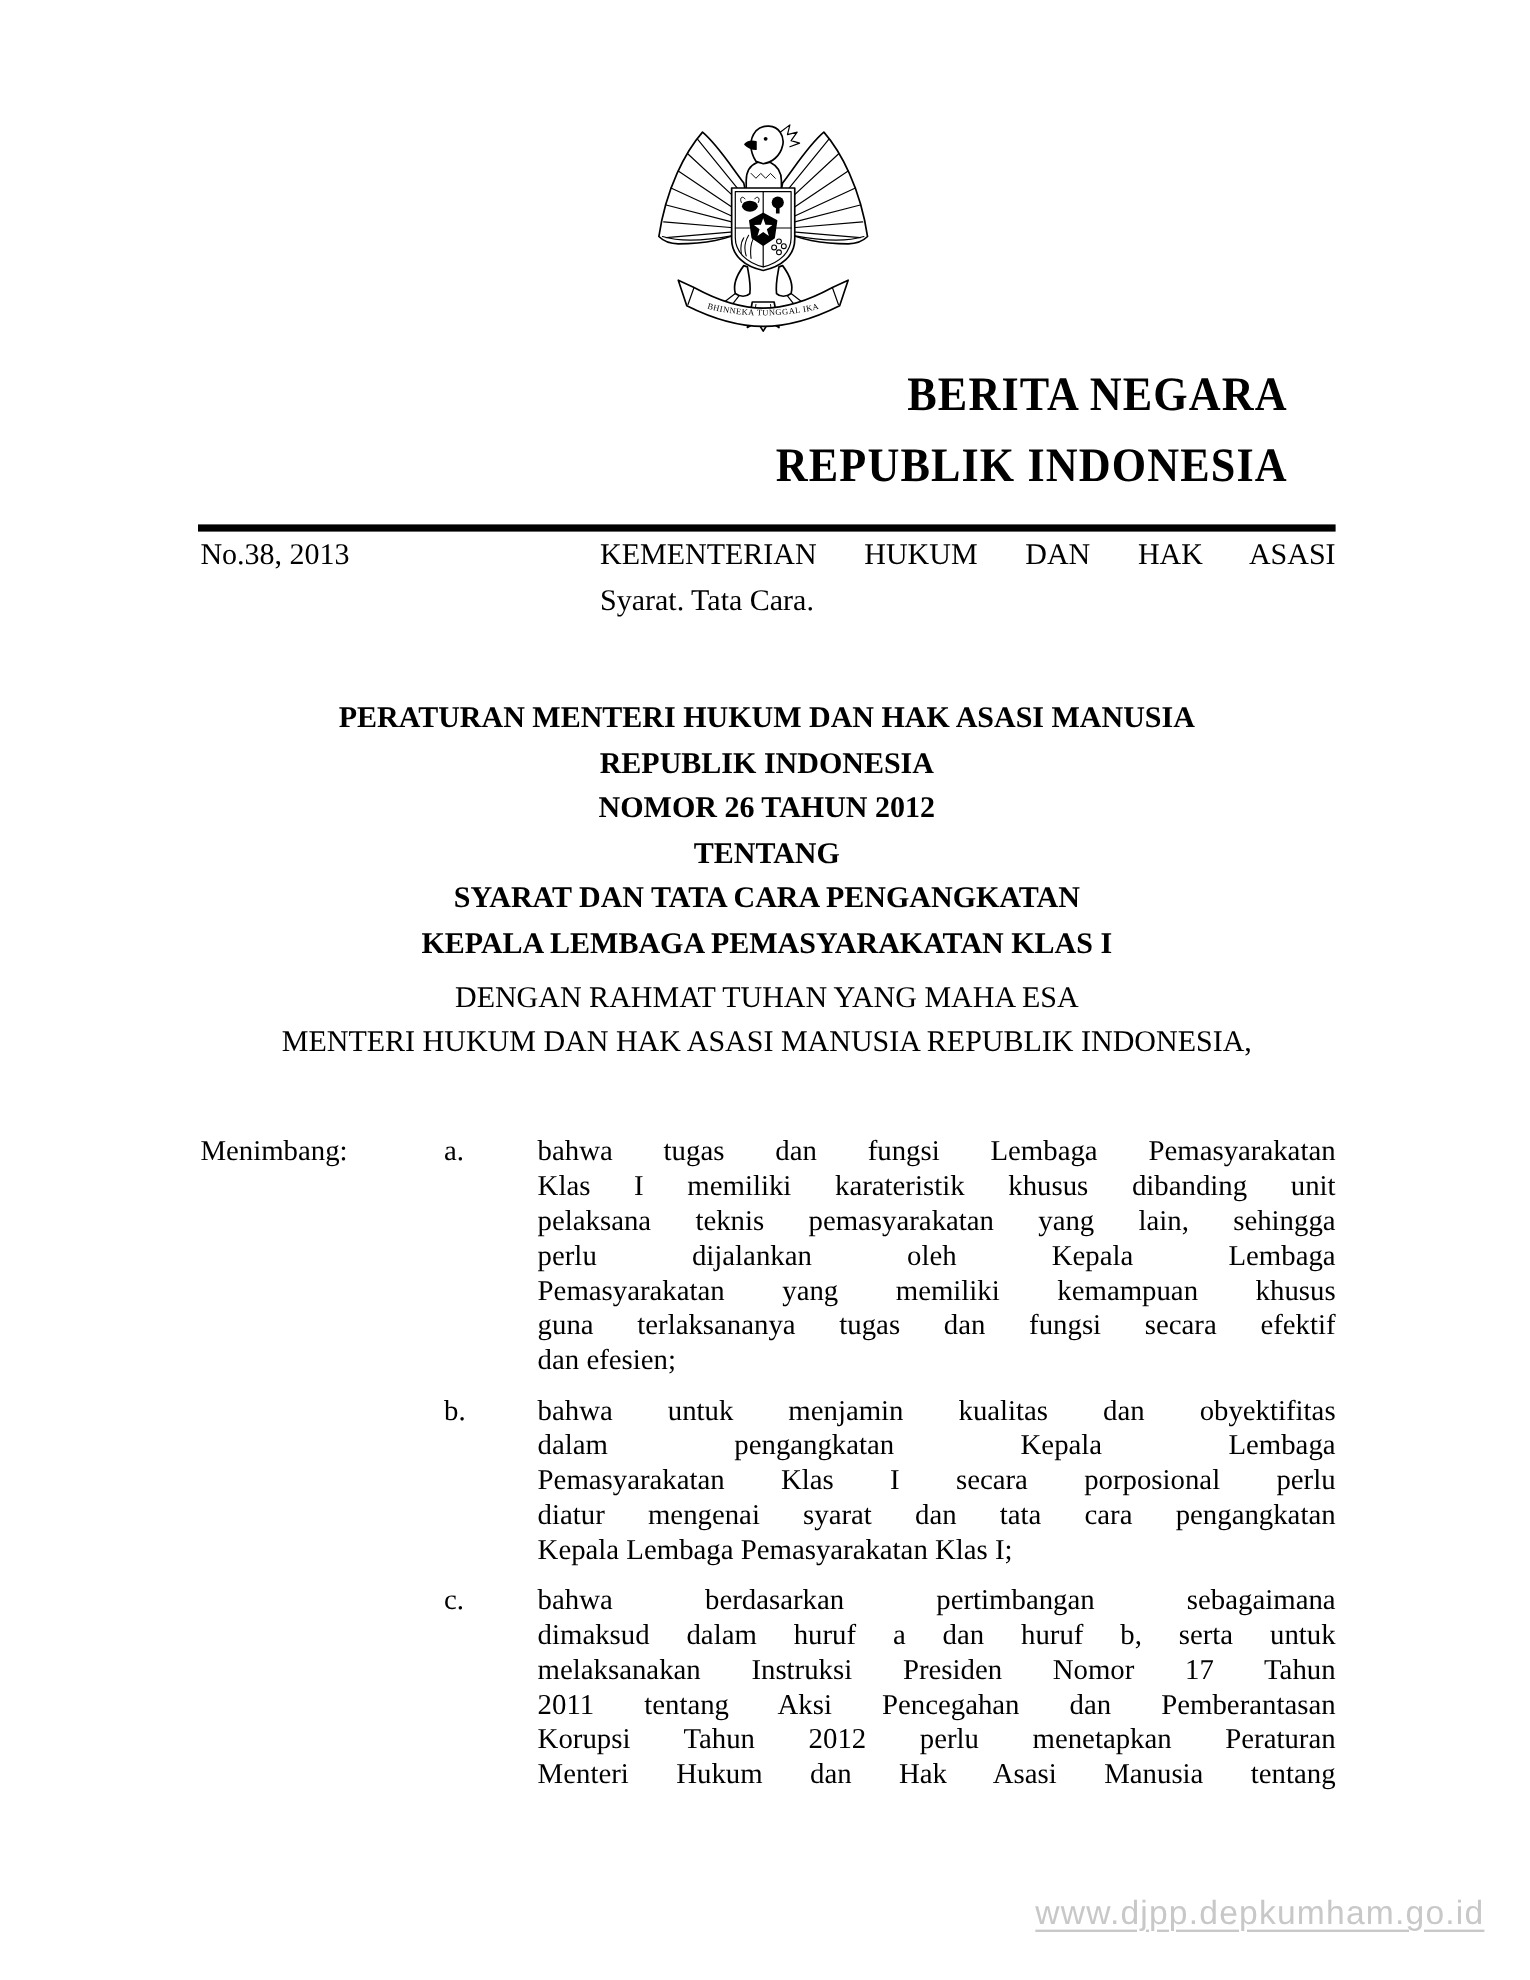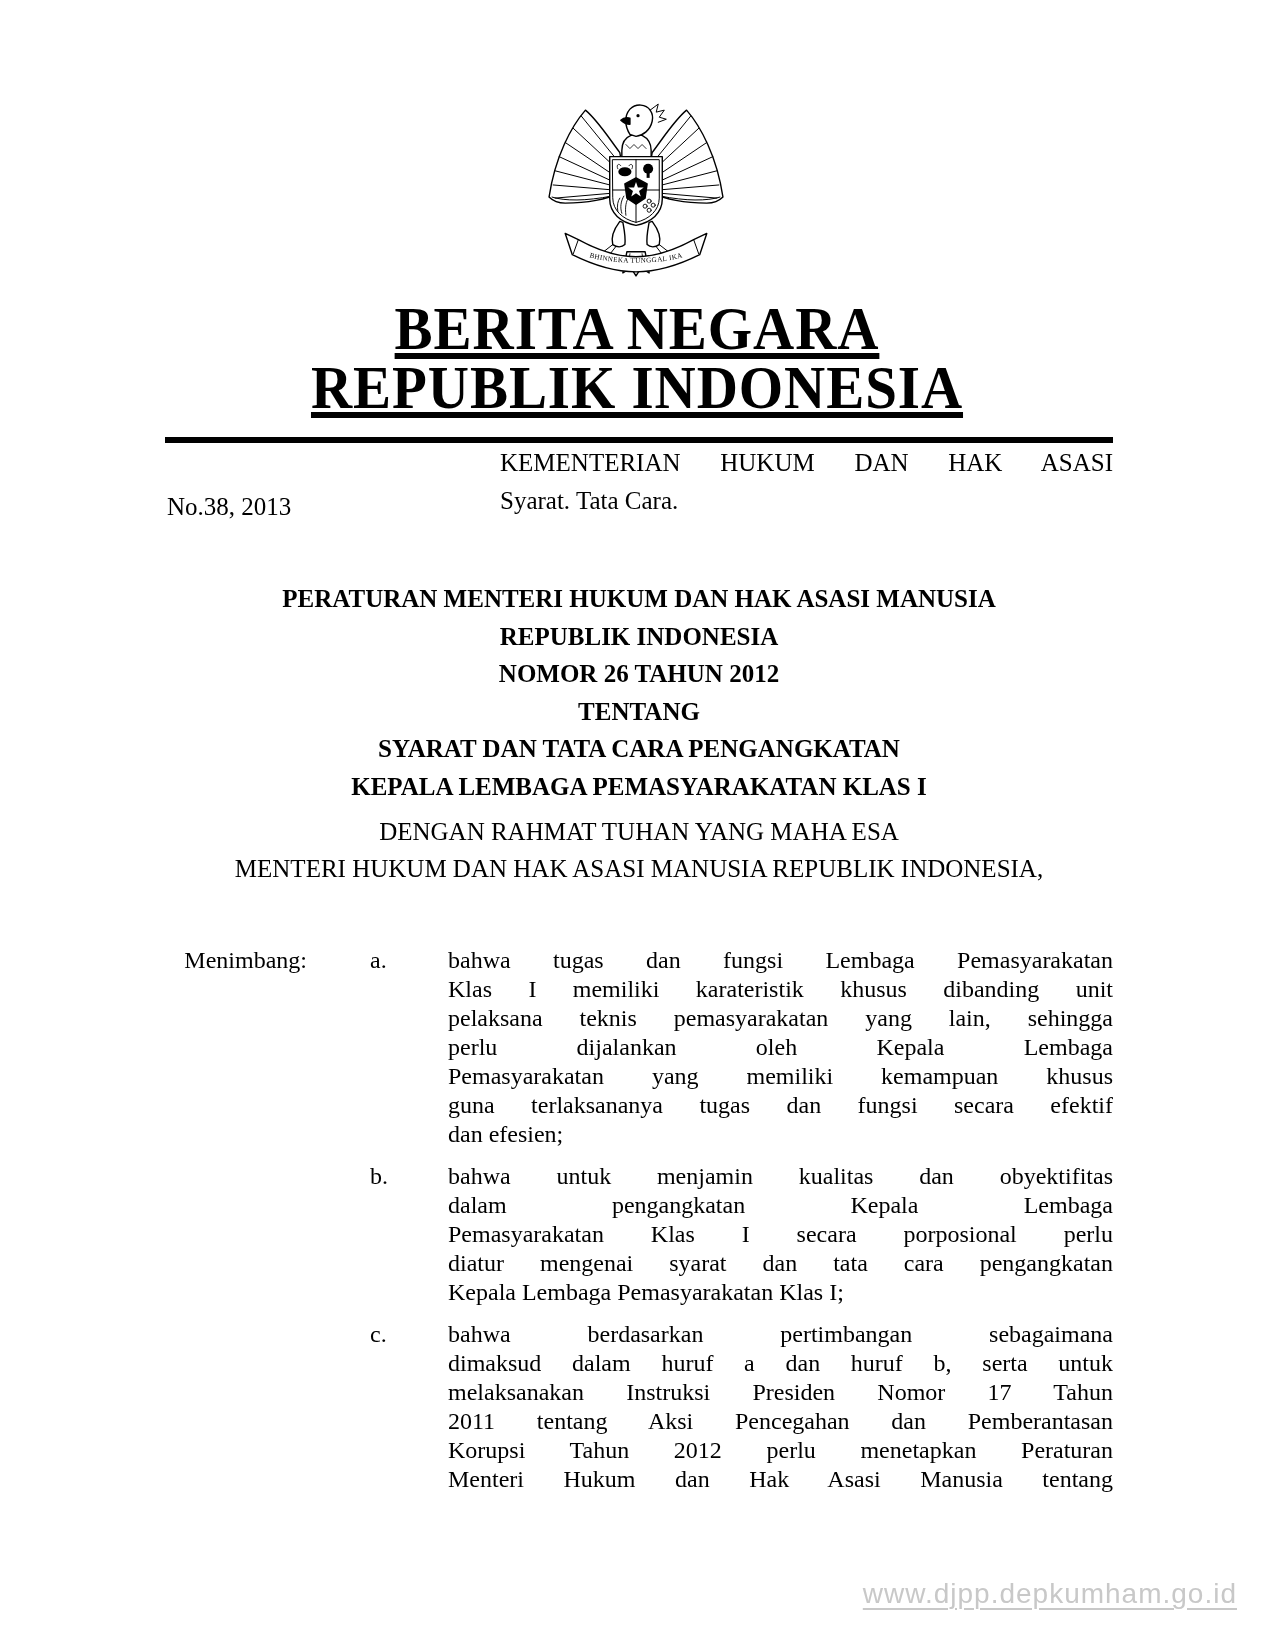--- a/index.html
+++ b/index.html
@@ -24,27 +24,26 @@
   .emblem path, .emblem line, .emblem circle, .emblem polyline {
     vector-effect: non-scaling-stroke;
   }
 
   
   .masthead {
     position: absolute;
     left: 163px;
     top: 299px;
     width: 948px;
-    text-align: center;
+    text-align: right;
     font-weight: bold;
-    font-size: 62px;
+    font-size: 40px;
     line-height: 59px;
     letter-spacing: 1px;
     white-space: nowrap;
-    text-decoration: underline;
   }
   .masthead-line {
     display: block;
     transform: scaleX(0.92);
     transform-origin: 50% 50%;
   }
 
   .rule {
     position: absolute;
     left: 165px;
@@ -56,21 +55,21 @@
 
   
   .gazette-row {
     position: absolute;
     left: 165px;
     top: 444px;
     width: 948px;
     font-size: 25px;
     line-height: 38px;
   }
-  .gazette-number { position: absolute; left: 2px; top: 0; white-space: nowrap; margin-top: 44px; }
+  .gazette-number { position: absolute; left: 2px; top: 0; white-space: nowrap; }
   .gazette-subject { position: absolute; left: 335px; top: 0; width: 613px; }
 
   
   .just-lines > div { text-align: justify; text-align-last: justify; }
   .just-lines > div:last-child { text-align-last: left; }
   .just-lines.cont > div:last-child { text-align-last: justify; }
   .center-lines > div { text-align: center; }
 
   
   .doc-title {
@@ -110,21 +109,21 @@
     width: 948px;
     font-size: 24px;
     line-height: 29px;
   }
   .considering-label {
     position: absolute;
     left: 2px;
     top: 0;
     width: 140px;
     display: flex;
-    justify-content: flex-end;
+    justify-content: flex-start;
   }
   .considering-items { margin-left: 205px; }
   .c-item { display: flex; margin-bottom: 13px; }
   .c-item .letter { width: 78px; flex: none; }
   .c-item .lines  { width: 665px; flex: none; }
 
   .watermark {
     position: absolute;
     top: 1578px;
     right: 38px;

